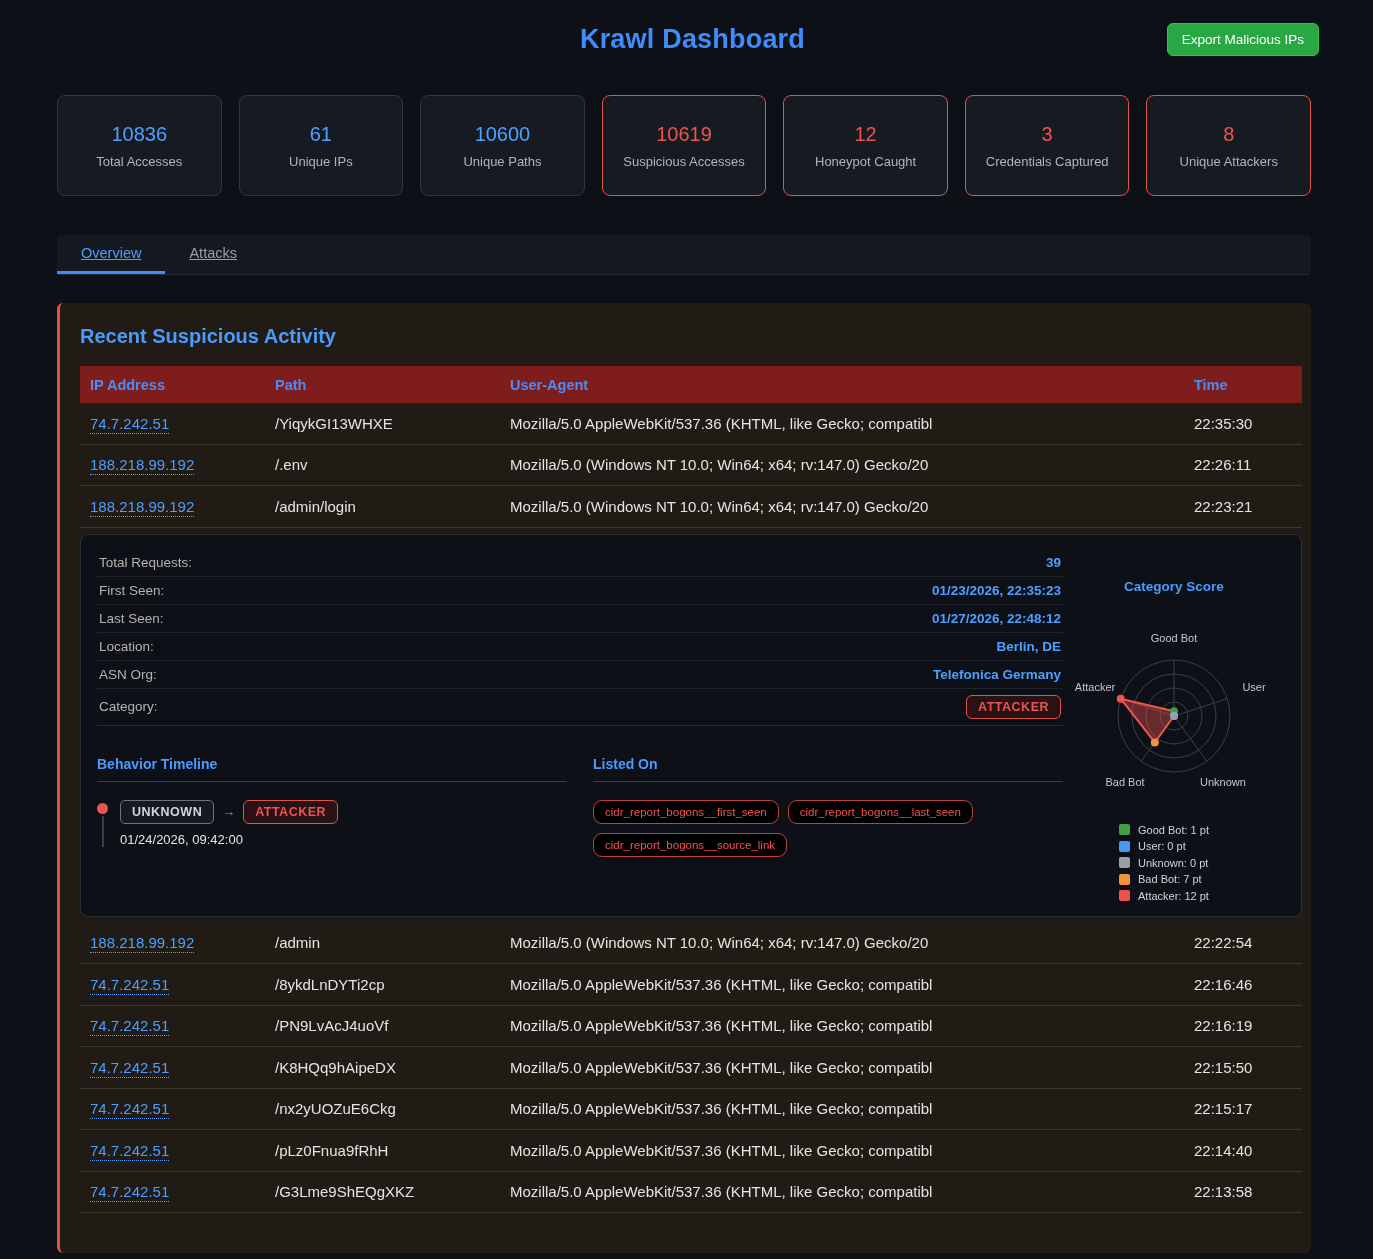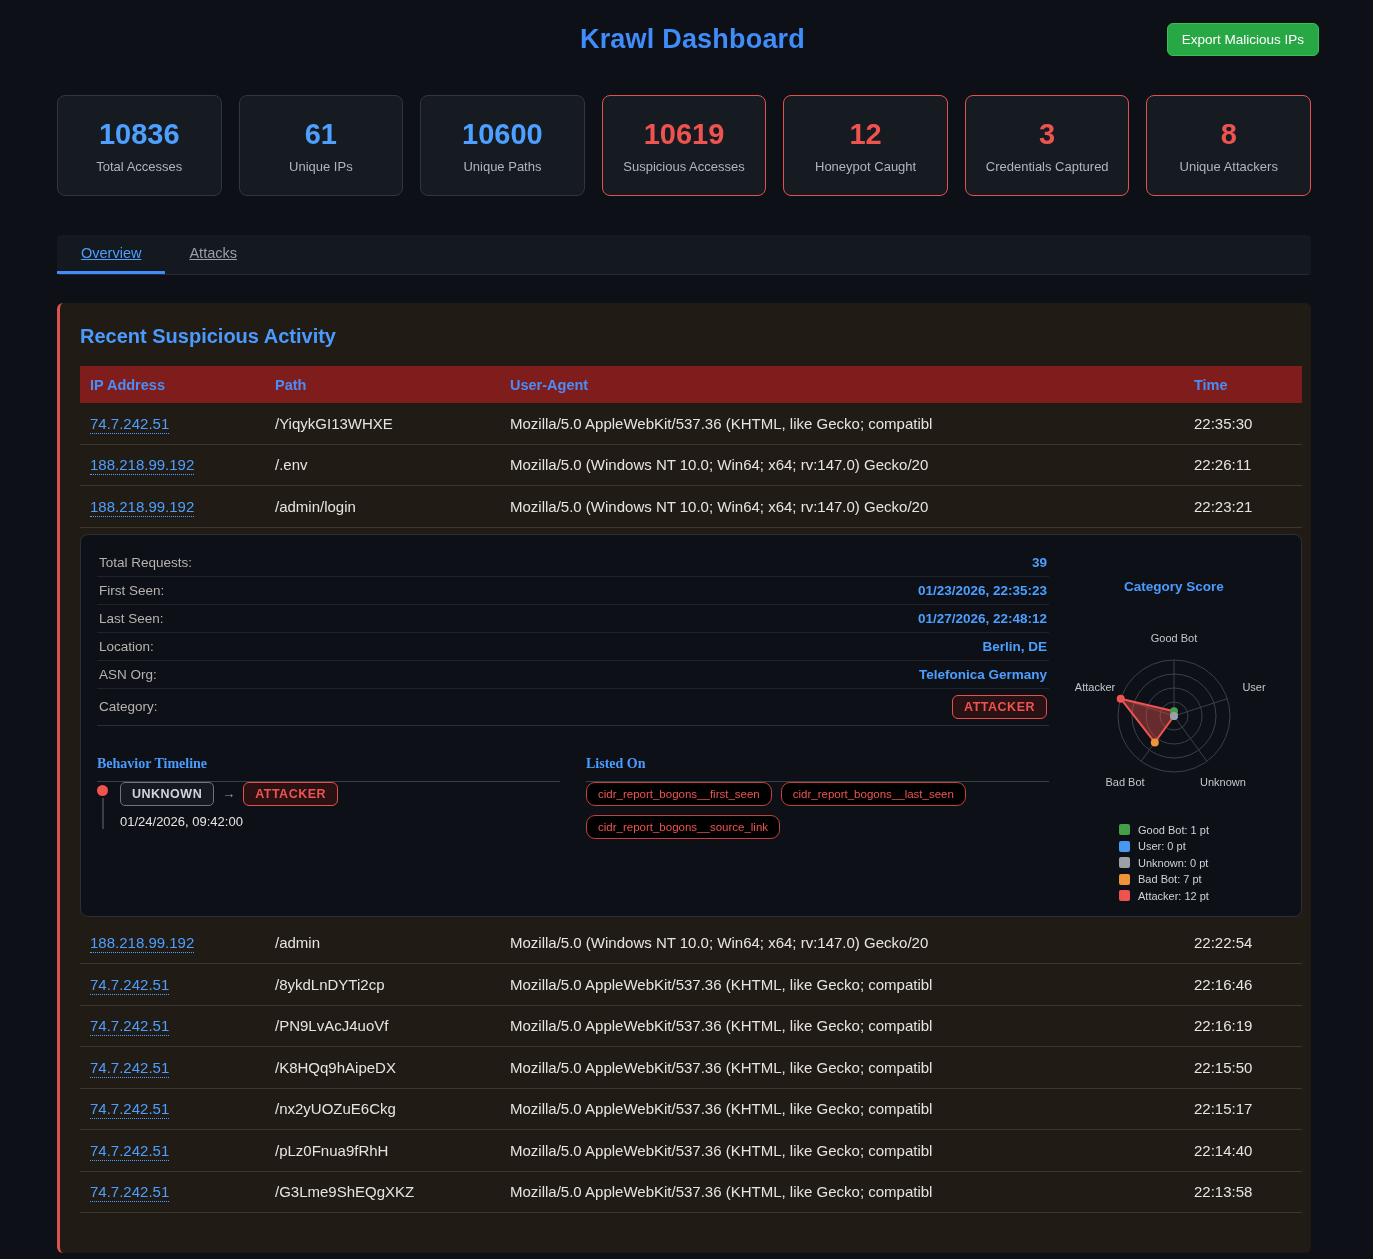--- a/index.html
+++ b/index.html
@@ -22,21 +22,21 @@
     font-family: "Liberation Sans", sans-serif;
     font-size: 13.5px; padding: 8px 14px; border-radius: 6px; cursor: pointer;
   }
   
   .stats { display: flex; gap: 17px; padding: 10px 62px 0 57px; }
   .stat-card {
     flex: 1; height: 101px; background: #161b22; border: 1px solid #30363d;
     border-radius: 8px; display: flex; flex-direction: column;
     align-items: center; justify-content: center; gap: 8px;
   }
-  .stat-card .num { font-size: 29px; font-weight: bold; color: #4da0ff; }
+  .stat-card .num { font-size: 20px; font-weight: normal; color: #4da0ff; }
   .stat-card .lbl { font-size: 13px; color: #b0b4bb; }
   .stat-card.alert { border-color: #e0524e; }
   .stat-card.alert .num { color: #ef5350; }
   
   .tabs {
     margin: 39px 62px 0 57px; height: 40px; background: #14181f;
     border-radius: 4px; display: flex; align-items: stretch;
     border-bottom: 1px solid #262b33;
   }
   .tab {
@@ -62,37 +62,37 @@
   .trow { height: 41.5px; font-size: 15px; border-bottom: 1px solid #3c362f; cursor: pointer; }
   .trow .c-time, .thead .h-time { padding-left: 10px; }
   a.ip {
     color: #4d9fff; text-decoration: none; border-bottom: 1px dotted #4d9fff;
     padding-bottom: 1px; cursor: pointer;
   }
   
   .detail-panel {
     margin: 6px 0; background: #0d1117; border: 1px solid #2b3036;
     border-radius: 8px; padding: 14px 16px; display: grid;
-    grid-template-columns: 1fr 222px; column-gap: 14px;
+    grid-template-columns: 1fr 222px; 
   }
   .field-row {
     display: flex; justify-content: space-between; align-items: center;
     padding: 6px 2px; border-bottom: 1px solid #1f242b; min-height: 27px;
   }
   .field-row .f-label { color: #b6b3af; font-size: 13.5px; }
   .field-row .f-value { color: #4d9fff; font-weight: bold; font-size: 13.5px; }
   .badge-attacker {
     display: inline-block; border: 1px solid #e0524e; background: #2a1113;
     color: #ef5350; font-weight: bold; font-size: 12.5px; letter-spacing: 0.5px;
     padding: 4px 11px; border-radius: 6px;
   }
   .sub-sections { display: grid; grid-template-columns: 1fr 1fr; column-gap: 26px; margin-top: 30px; }
   .sub-title {
     color: #4b9bff; font-weight: bold; font-size: 14px;
-    padding-bottom: 9px; border-bottom: 1px solid #3a3f46;  font-family: Liberation Serif, serif;
+    padding-bottom: 9px; border-bottom: 1px solid #3a3f46; margin-bottom: 18px;
   }
   .timeline-event { display: flex; gap: 12px; }
   .tl-marker { display: flex; flex-direction: column; align-items: center; padding-top: 3px; }
   .tl-dot { width: 11px; height: 11px; border-radius: 50%; background: #ef5350; }
   .tl-line { width: 2px; flex: 1; min-height: 28px; background: #3a3f46; margin-top: 2px; }
   .tl-badges { display: flex; align-items: center; gap: 8px; }
   .badge-unknown {
     display: inline-block; border: 1px solid #6b7280; background: #161a20;
     color: #d1d5db; font-size: 12.5px; font-weight: bold; letter-spacing: 0.5px;
     padding: 4px 11px; border-radius: 5px;

